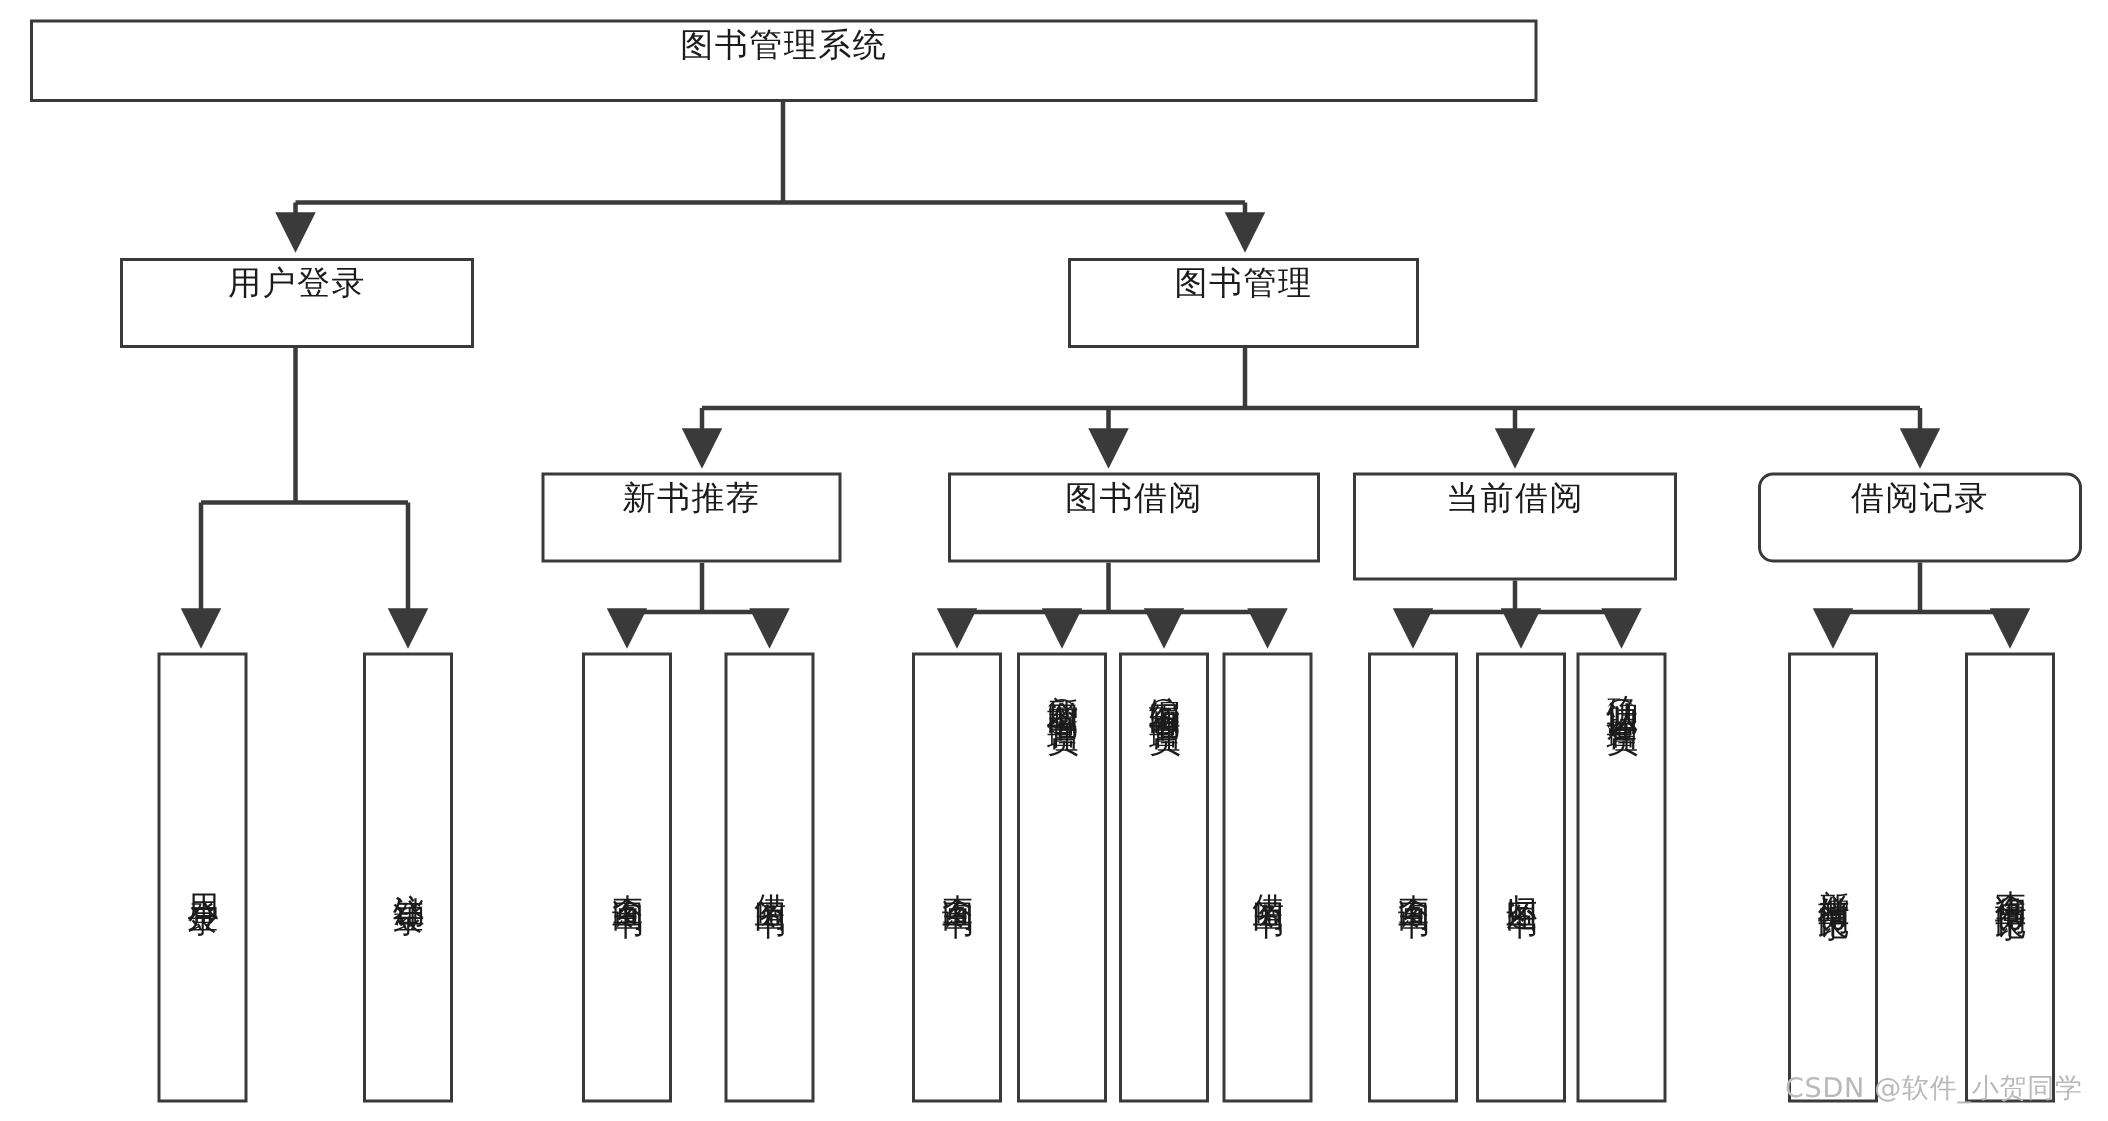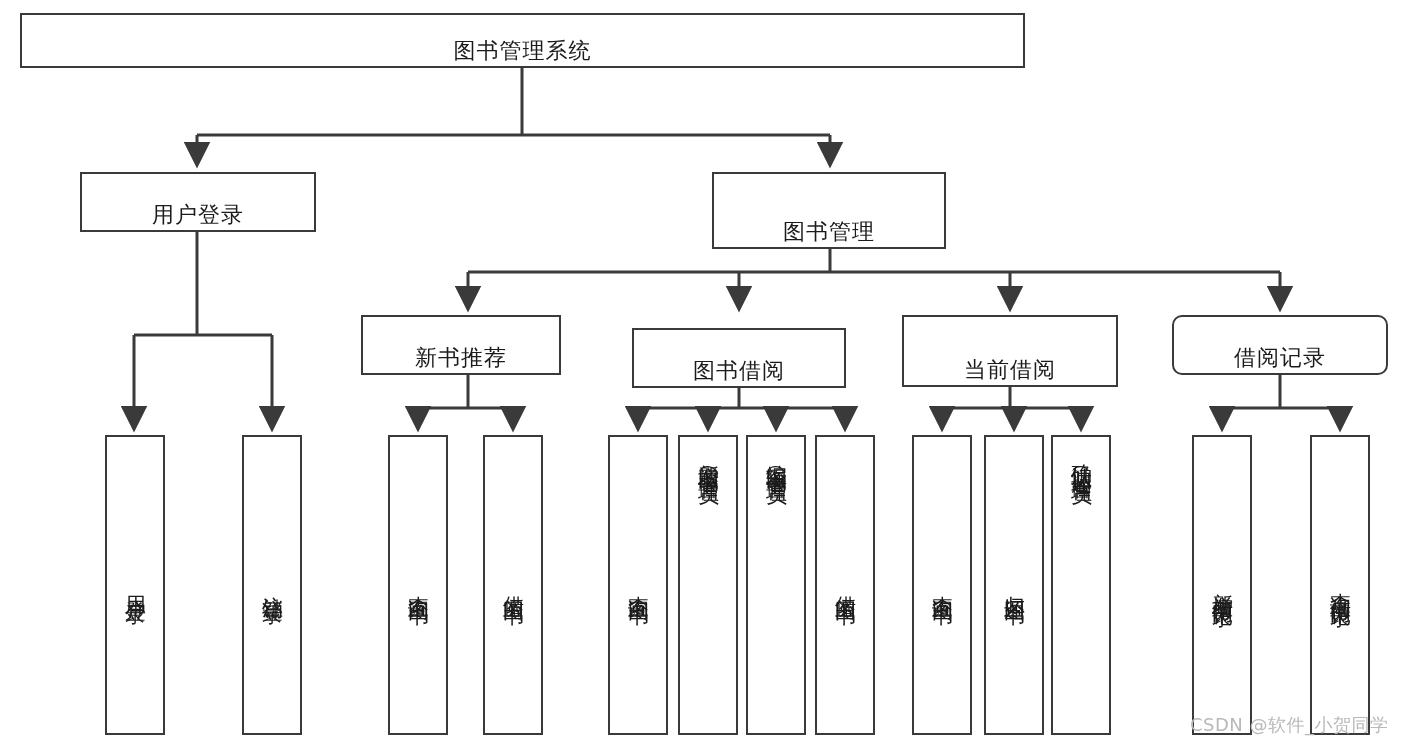--- a/index.html
+++ b/index.html
@@ -20,21 +20,21 @@
     left: 0;
     width: 1405px;
     height: 747px;
   }
   .node {
     position: absolute;
     box-sizing: border-box;
     border: 2px solid #3a3a3a;
     background: #ffffff;
     display: flex;
-    align-items: flex-end;
+    align-items: flex-start;
     justify-content: center;
     color: #1b1b1b;
   }
   .node.horiz {
     font-size: 22px;
     letter-spacing: 1px;
   }
   .node.vert {
     font-size: 21px;
     padding: 10px 0;
@@ -115,27 +115,27 @@
   </g>
 </svg>
 
 <div id="nodes">
     <div class="node horiz" style="left: 20px; top: 13px; width: 1005px; height: 55px;">
       <span>图书管理系统</span>
     </div>
     <div class="node horiz" style="left: 80px; top: 172px; width: 236px; height: 60px;">
       <span>用户登录</span>
     </div>
-    <div class="node horiz" style="left: 712px; top: 172px; width: 234px; height: 77px;">
+    <div class="node horiz" style="left: 712px; top: 172px; width: 234px; height: 60px;">
       <span>图书管理</span>
     </div>
     <div class="node horiz" style="left: 361px; top: 315px; width: 200px; height: 60px;">
       <span>新书推荐</span>
     </div>
-    <div class="node horiz" style="left: 632px; top: 328px; width: 214px; height: 60px;">
+    <div class="node horiz" style="left: 632px; top: 315px; width: 248px; height: 60px;">
       <span>图书借阅</span>
     </div>
     <div class="node horiz" style="left: 902px; top: 315px; width: 216px; height: 72px;">
       <span>当前借阅</span>
     </div>
     <div class="node horiz" style="left: 1172px; top: 315px; width: 216px; height: 60px; border-radius: 10px;">
       <span>借阅记录</span>
     </div>
     <div class="node vert mid" style="left: 105px; top: 435px; width: 60px; height: 300px;">
       <span class="vtext">用户登录</span>

